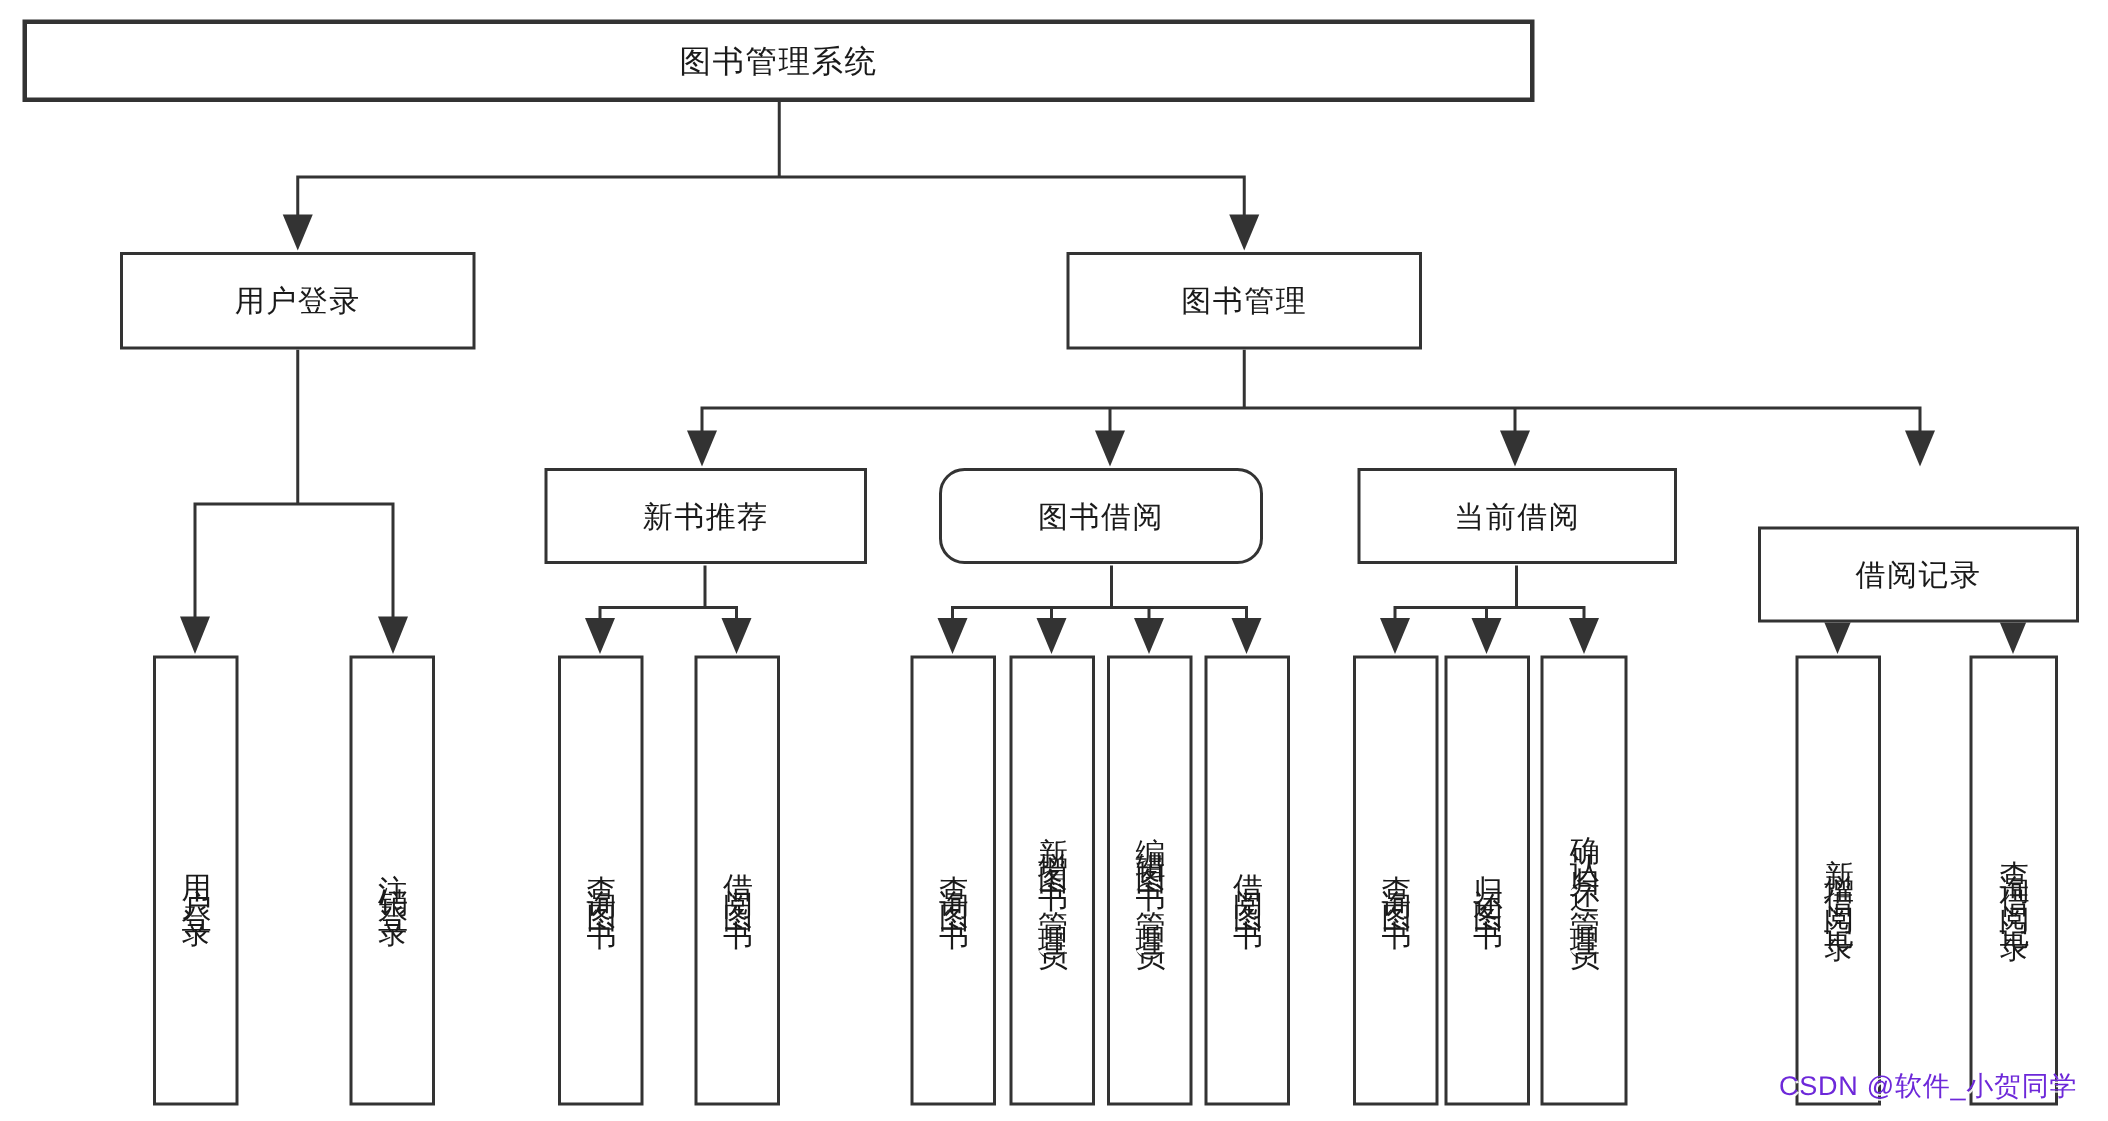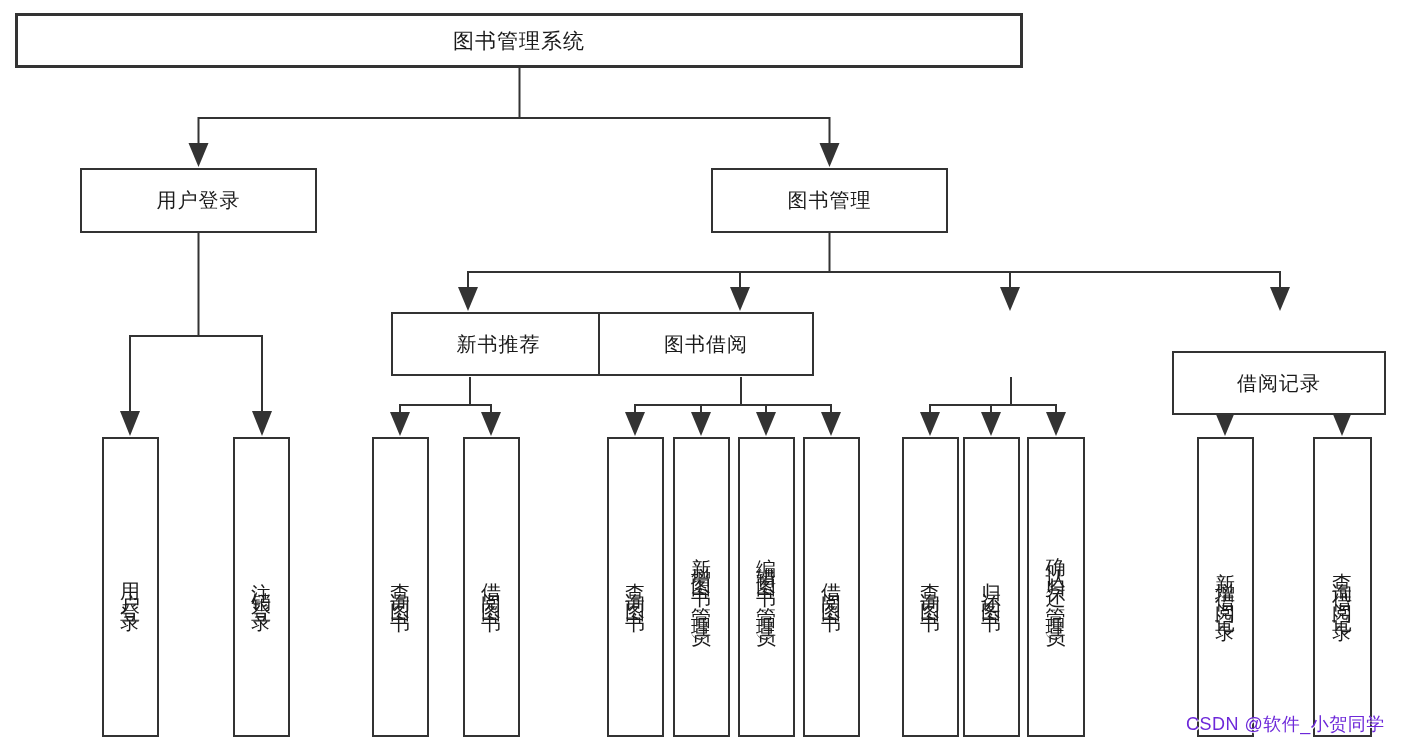--- a/index.html
+++ b/index.html
@@ -93,22 +93,23 @@
       <polygon points="1215,412 1235,412 1225,436"></polygon>
       <polygon points="1332,412 1352,412 1342,436"></polygon>
     </g>
   </svg>
 
   <div class="box root">图书管理系统</div>
 
   <div class="box lv1" style="left:80px;">用户登录</div>
   <div class="box lv1" style="left:711px;">图书管理</div>
 
-  <div class="box lv2" style="left:363px;width:215px;margin-left:28px;">新书推荐</div>
-  <div class="box lv2" style="left:598px;width:216px;">图书借阅</div>
+  <div class="box lv2" style="left:363px;width:215px;">新书推荐</div>
+  <div class="box lv2" style="left:626px;width:216px;border-radius:17px;">图书借阅</div>
+  <div class="box lv2" style="left:905px;width:213px;">当前借阅</div>
   <div class="box lv2" style="left:1172px;width:214px;margin-top:39px;">借阅记录</div>
 
   <div class="box leaf" style="left:102px;">用户登录</div>
   <div class="box leaf" style="left:233px;">注销登录</div>
 
   <div class="box leaf" style="left:372px;">查询图书</div>
   <div class="box leaf" style="left:463px;">借阅图书</div>
 
   <div class="box leaf" style="left:607px;">查询图书</div>
   <div class="box leaf" style="left:673px;">新增图书（管理员）</div>

